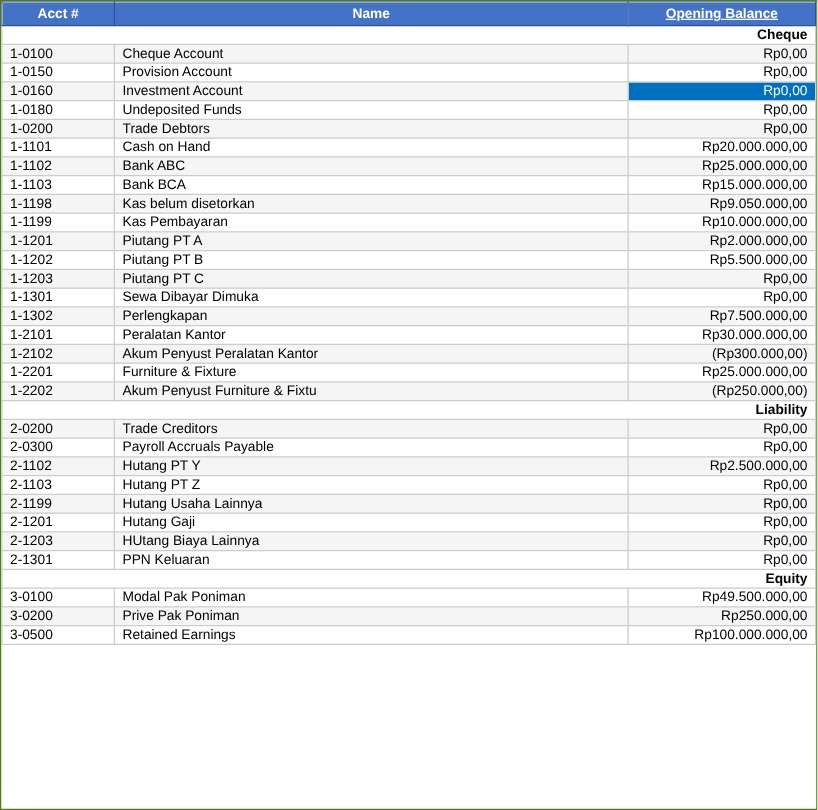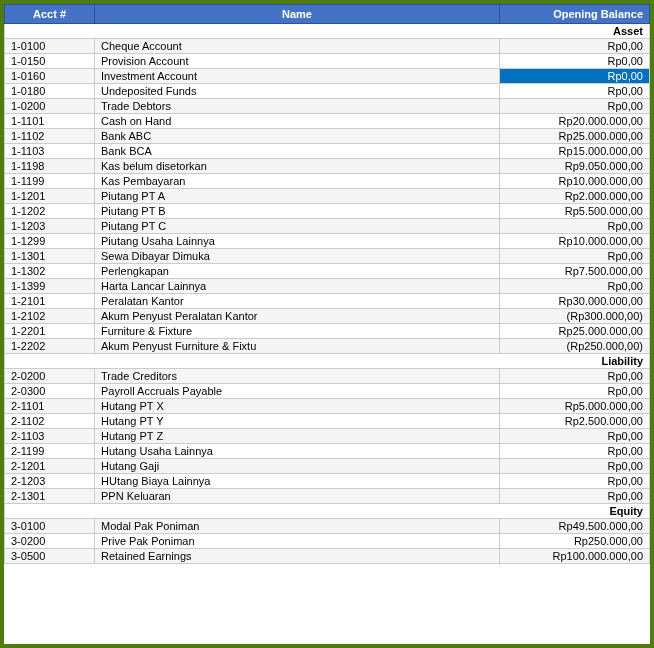--- a/index.html
+++ b/index.html
@@ -9,21 +9,21 @@
       background: #fff;
       width: 654px;
       height: 648px;
       overflow: hidden;
     }
     .table-container {
       width: 654px;
       height: 648px;
       overflow-y: scroll;
       overflow-x: hidden;
-      border: 4px solid #4d7c0f;
+      border: 1px solid #4d7c0f;
     }
     table {
       width: 100%;
       border-collapse: collapse;
     }
     thead tr th {
       background-color: #4472C4;
       color: #fff;
       font-weight: bold;
       padding: 3px 6px;
@@ -34,21 +34,22 @@
       z-index: 10;
     }
     thead tr th:first-child {
       width: 90px;
       text-align: center;
     }
     thead tr th:nth-child(2) {
     }
     thead tr th:last-child {
       width: 150px;
-      text-align: right;
+      text-align: center;
+      text-decoration: underline;
     }
     tbody tr td {
       padding: 1px 6px;
       border: 1px solid #ccc;
       white-space: nowrap;
     }
     tbody tr td:first-child {
       text-align: left;
       width: 90px;
     }
@@ -89,21 +90,21 @@
   <table>
     <thead>
       <tr>
         <th>Acct #</th>
         <th>Name</th>
         <th>Opening Balance</th>
       </tr>
     </thead>
     <tbody id="table-body">
     <tr class="category-row">
-          <td colspan="3">Asset</td>
+          <td colspan="3">Cheque</td>
         </tr>
         <tr class="data-row">
           <td>1-0100</td>
           <td>Cheque Account</td>
           <td>Rp0,00</td>
         </tr>
         <tr class="data-row">
           <td>1-0150</td>
           <td>Provision Account</td>
           <td>Rp0,00</td>
@@ -157,40 +158,30 @@
           <td>1-1202</td>
           <td>Piutang PT B</td>
           <td>Rp5.500.000,00</td>
         </tr>
         <tr class="data-row">
           <td>1-1203</td>
           <td>Piutang PT C</td>
           <td>Rp0,00</td>
         </tr>
         <tr class="data-row">
-          <td>1-1299</td>
-          <td>Piutang Usaha Lainnya</td>
-          <td>Rp10.000.000,00</td>
-        </tr>
-        <tr class="data-row">
           <td>1-1301</td>
           <td>Sewa Dibayar Dimuka</td>
           <td>Rp0,00</td>
         </tr>
         <tr class="data-row">
           <td>1-1302</td>
           <td>Perlengkapan</td>
           <td>Rp7.500.000,00</td>
         </tr>
         <tr class="data-row">
-          <td>1-1399</td>
-          <td>Harta Lancar Lainnya</td>
-          <td>Rp0,00</td>
-        </tr>
-        <tr class="data-row">
           <td>1-2101</td>
           <td>Peralatan Kantor</td>
           <td>Rp30.000.000,00</td>
         </tr>
         <tr class="data-row">
           <td>1-2102</td>
           <td>Akum Penyust Peralatan Kantor</td>
           <td>(Rp300.000,00)</td>
         </tr>
         <tr class="data-row">
@@ -208,25 +199,20 @@
         </tr>
         <tr class="data-row">
           <td>2-0200</td>
           <td>Trade Creditors</td>
           <td>Rp0,00</td>
         </tr>
         <tr class="data-row">
           <td>2-0300</td>
           <td>Payroll Accruals Payable</td>
           <td>Rp0,00</td>
-        </tr>
-        <tr class="data-row">
-          <td>2-1101</td>
-          <td>Hutang PT X</td>
-          <td>Rp5.000.000,00</td>
         </tr>
         <tr class="data-row">
           <td>2-1102</td>
           <td>Hutang PT Y</td>
           <td>Rp2.500.000,00</td>
         </tr>
         <tr class="data-row">
           <td>2-1103</td>
           <td>Hutang PT Z</td>
           <td>Rp0,00</td>

